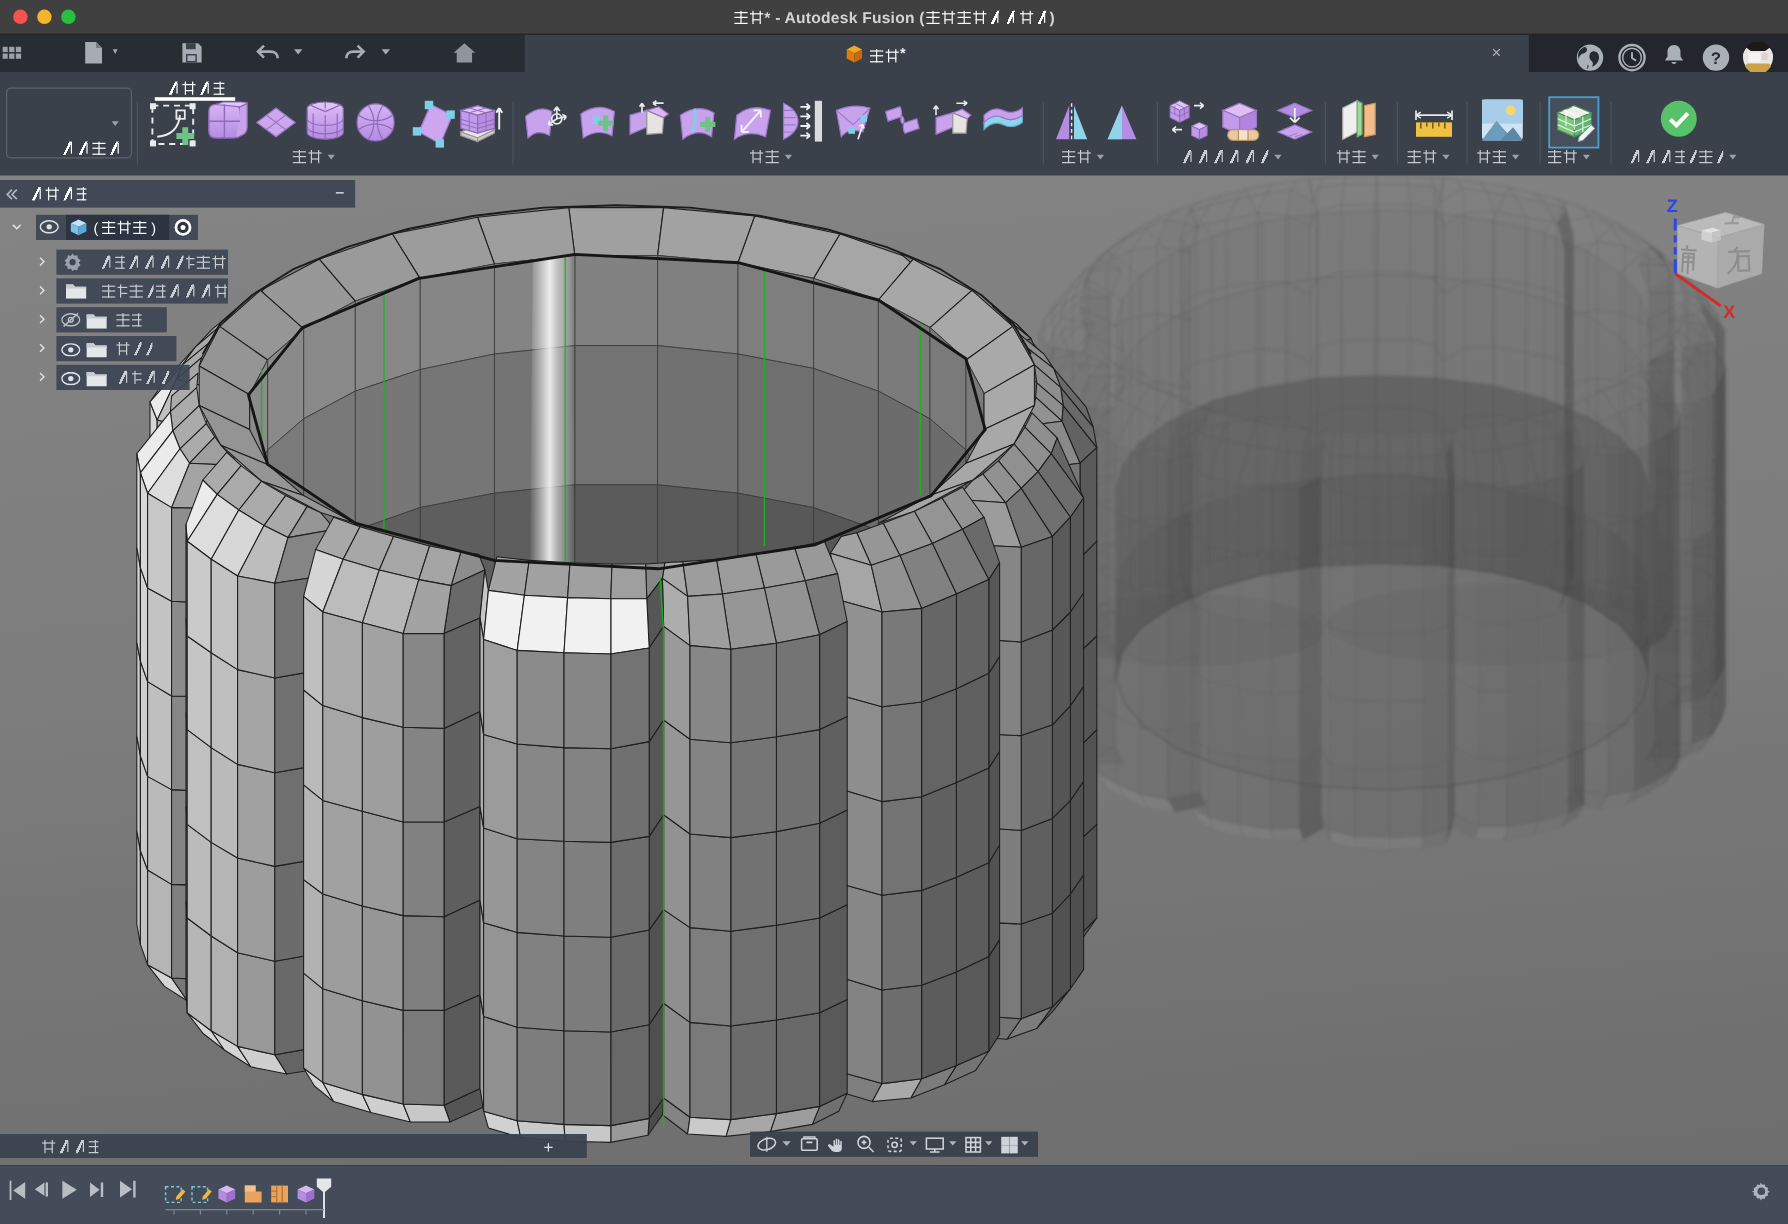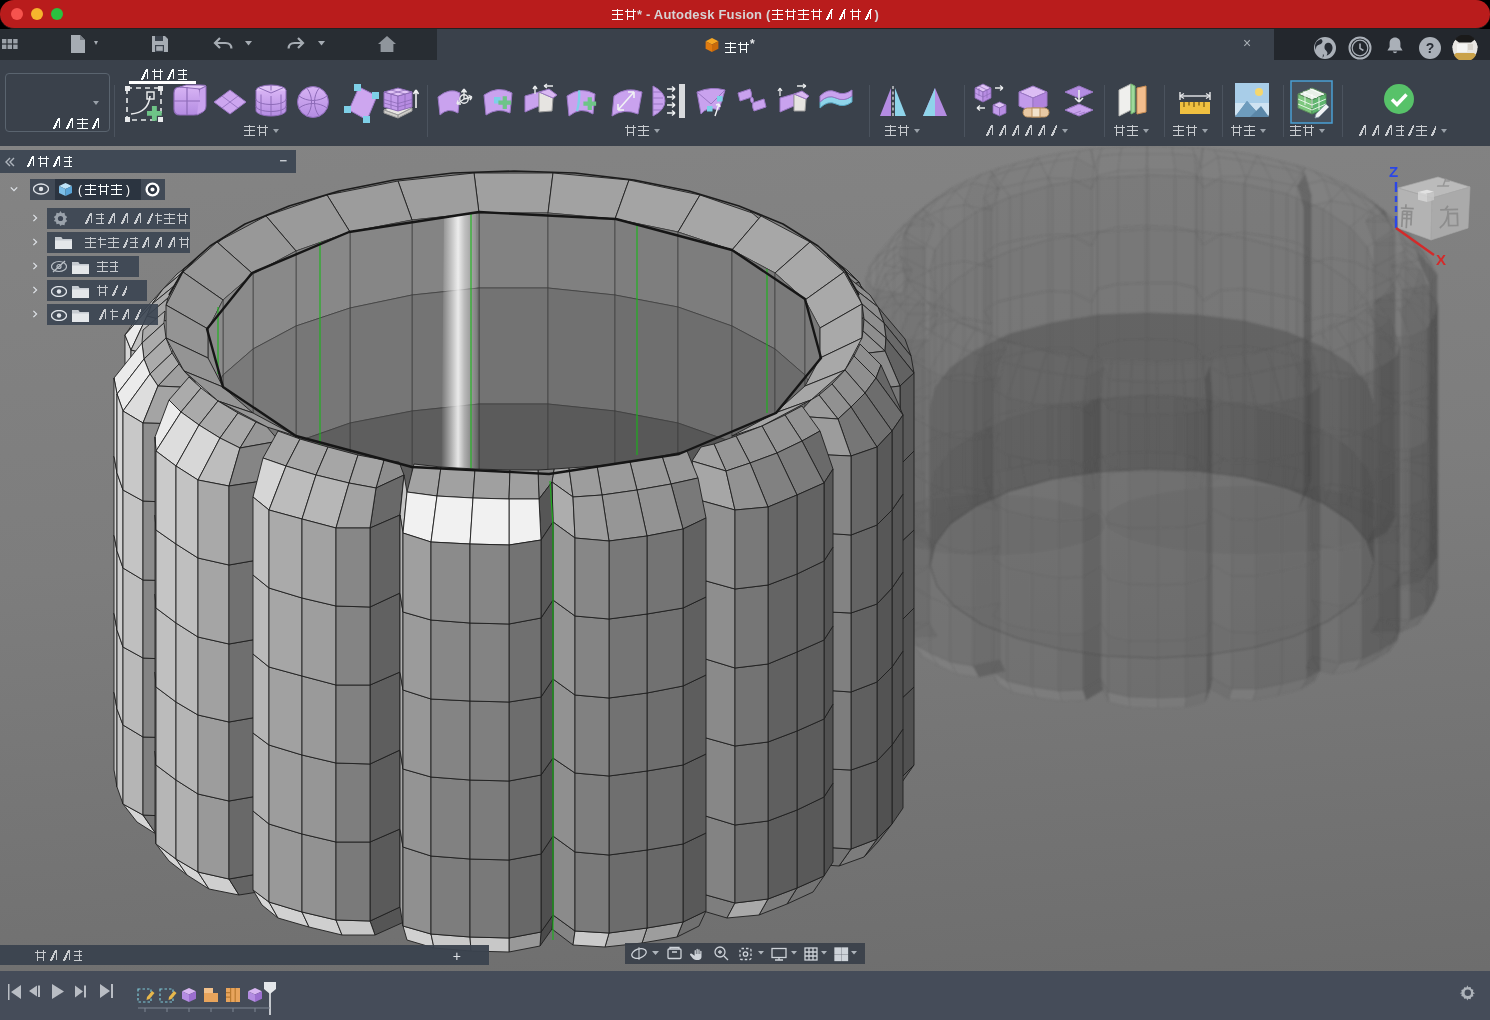--- a/index.html
+++ b/index.html
@@ -1,18 +1,18 @@
 <!DOCTYPE html>
 <html><head><meta charset="utf-8">
 <style>
 html,body{margin:0;padding:0;background:#000;}
 *{box-sizing:border-box;}
 #app{position:relative;width:1490px;height:1020px;overflow:hidden;font-family:"Liberation Sans",sans-serif;}
 
-#mac{position:absolute;left:0;top:0;width:1490px;height:29px;background:#b91c1c;border-bottom:1px solid #242021;border-radius:14px;}
+#mac{position:absolute;left:0;top:0;width:1490px;height:29px;background:#404040;border-bottom:1px solid #242021;}
 .tl{position:absolute;top:8px;width:12px;height:12px;border-radius:50%;}
 #mac .title{position:absolute;left:0;right:0;top:7px;text-align:center;color:#d6d3d4;font-size:13px;font-weight:bold;letter-spacing:.2px;}
 
 .j{display:inline-block;position:relative;width:11px;height:11px;margin:0 1px;background-repeat:no-repeat;vertical-align:-1px;}
 .ja{background-image:linear-gradient(#c9ccd0,#c9ccd0),linear-gradient(#c9ccd0,#c9ccd0),linear-gradient(#c9ccd0,#c9ccd0),linear-gradient(#c9ccd0,#c9ccd0);background-size:11px 1.4px,11px 1.2px,11px 1.4px,1.3px 11px;background-position:0 1px,0 5px,0 9.5px,5px 0;}
 .jb{background-image:linear-gradient(#c9ccd0,#c9ccd0),linear-gradient(#c9ccd0,#c9ccd0),linear-gradient(#c9ccd0,#c9ccd0),linear-gradient(#c9ccd0,#c9ccd0);background-size:1.3px 11px,1.3px 11px,11px 1.4px,6px 1.2px;background-position:2px 0,8px 0,0 2px,2.5px 7px;}
 .jc{background-image:linear-gradient(115deg,rgba(0,0,0,0) 42%,#c9ccd0 42%,#c9ccd0 56%,rgba(0,0,0,0) 56%),linear-gradient(#c9ccd0,#c9ccd0);background-size:11px 11px,1.3px 9px;background-position:0 0,7.5px 1px;}
 .jw .j{filter:brightness(1.25);}
 
 #tabbar{position:absolute;left:0;top:29px;width:1490px;height:31px;background:#23272d;}

